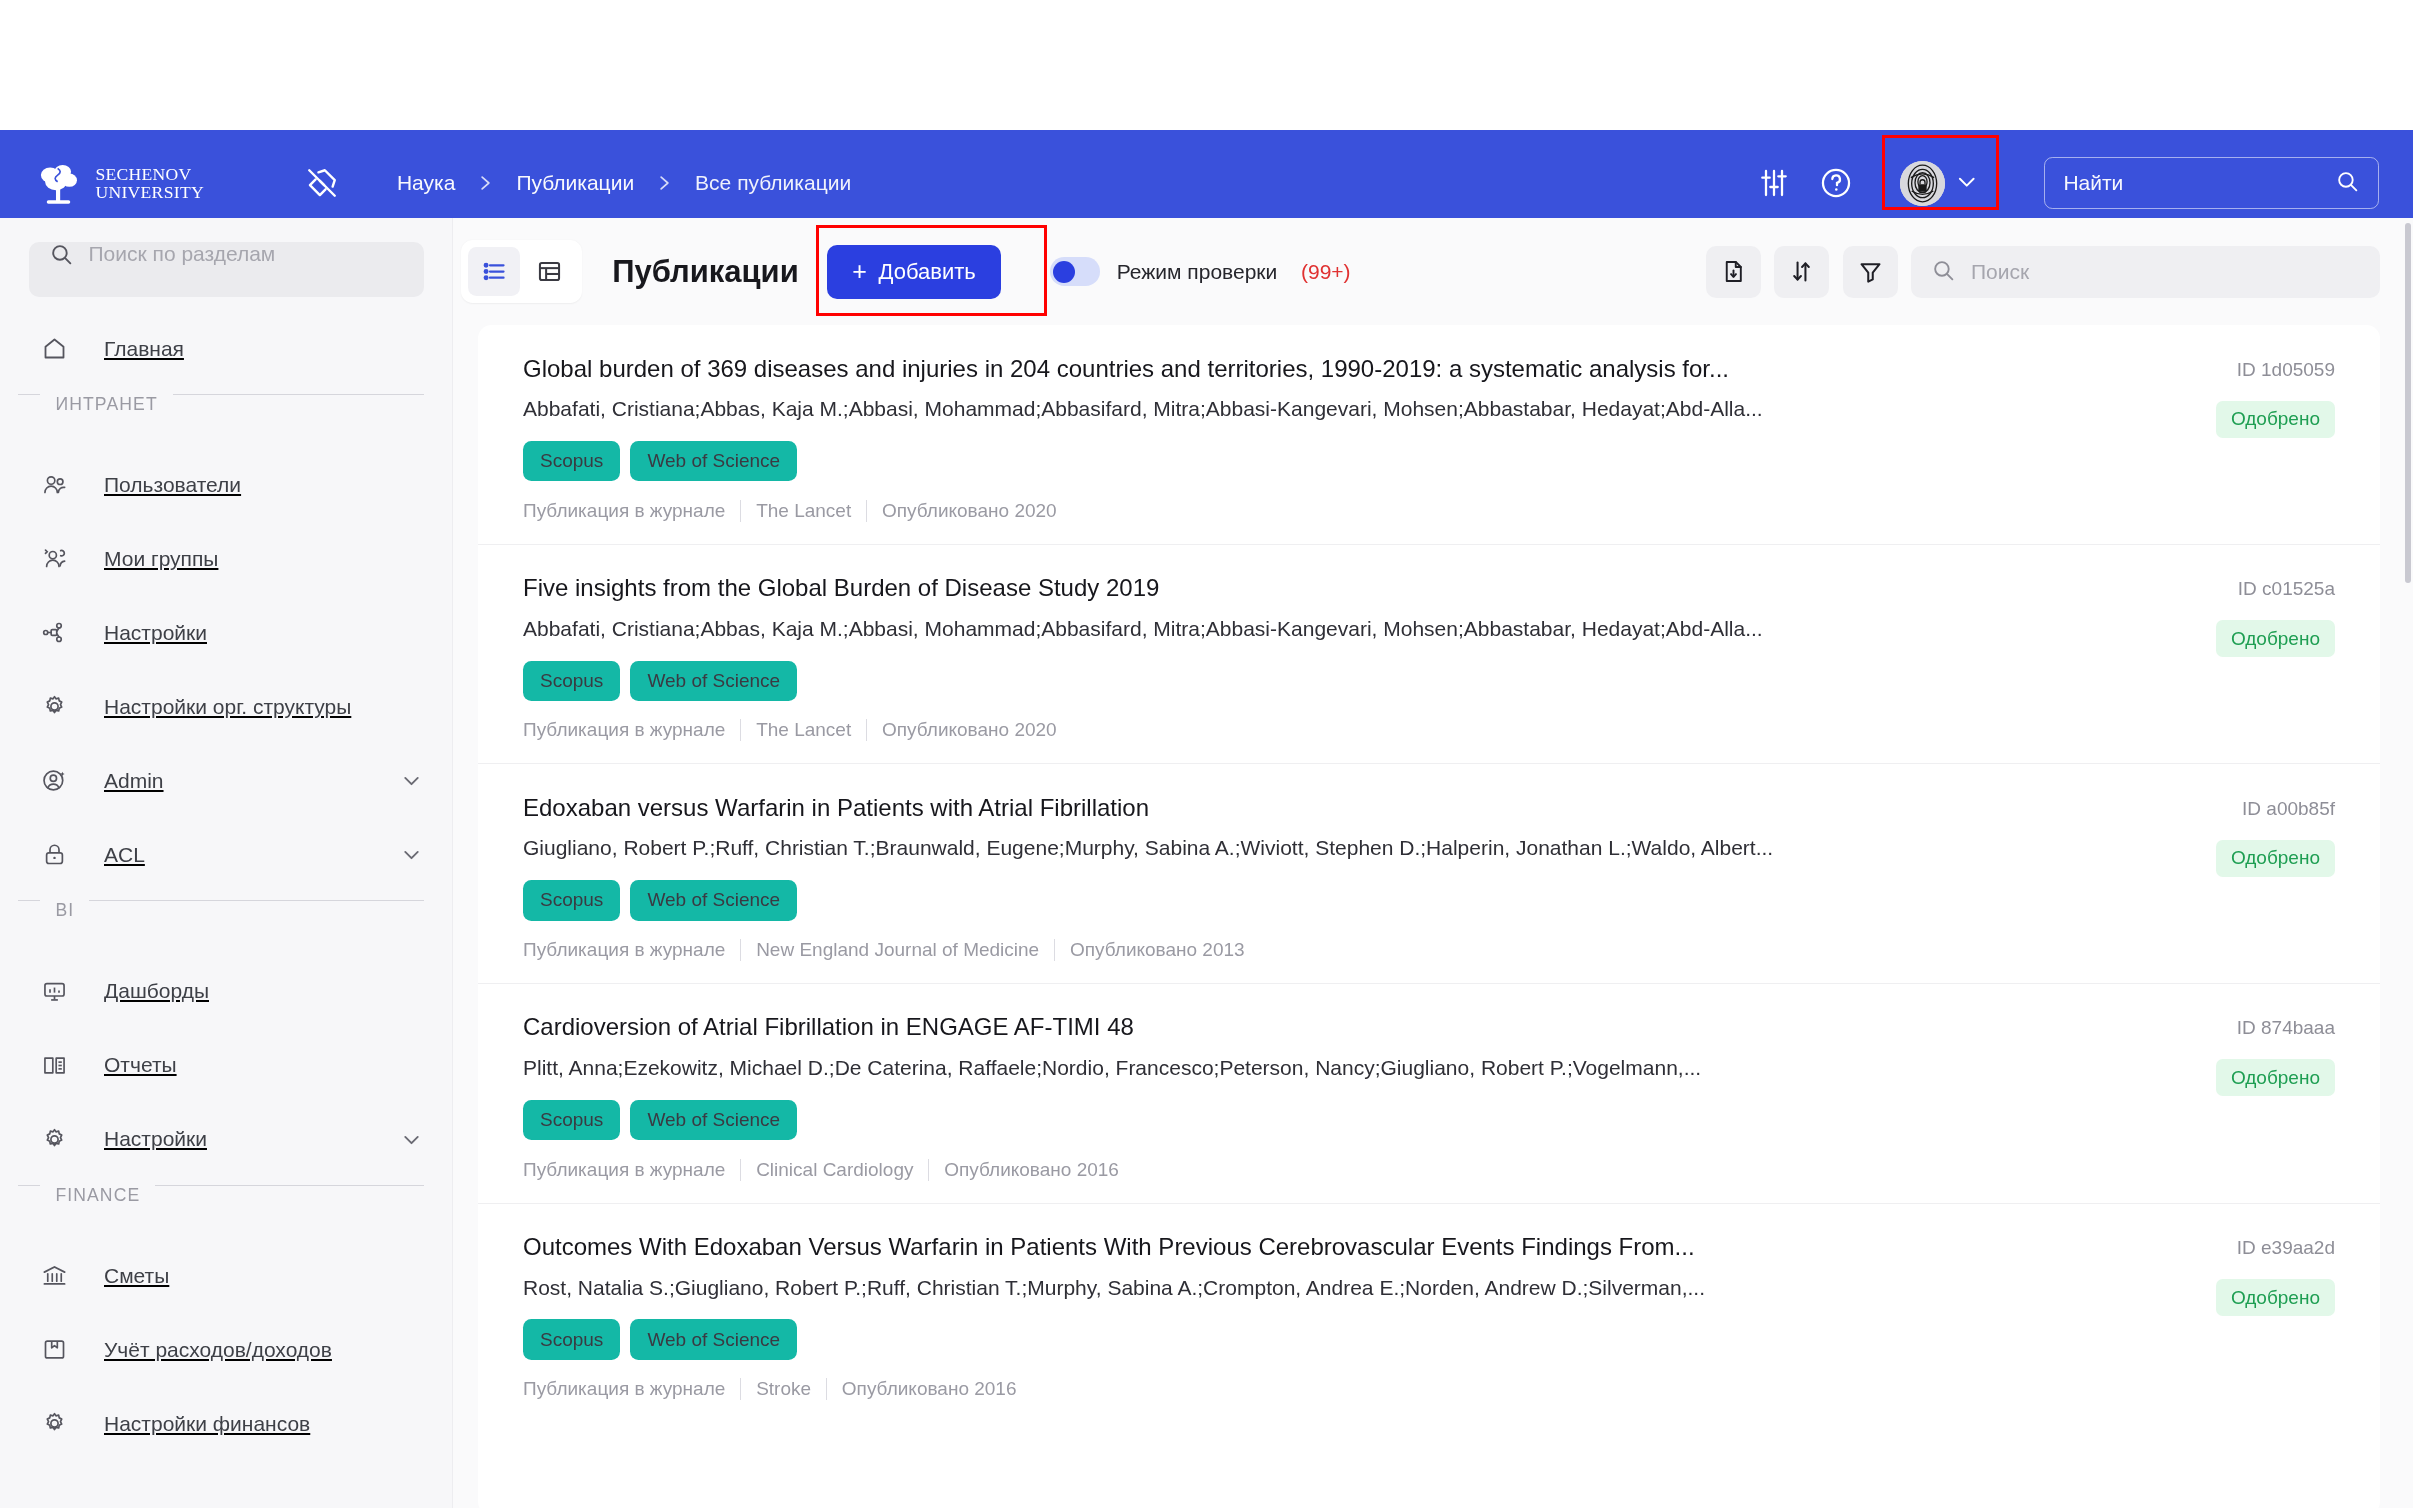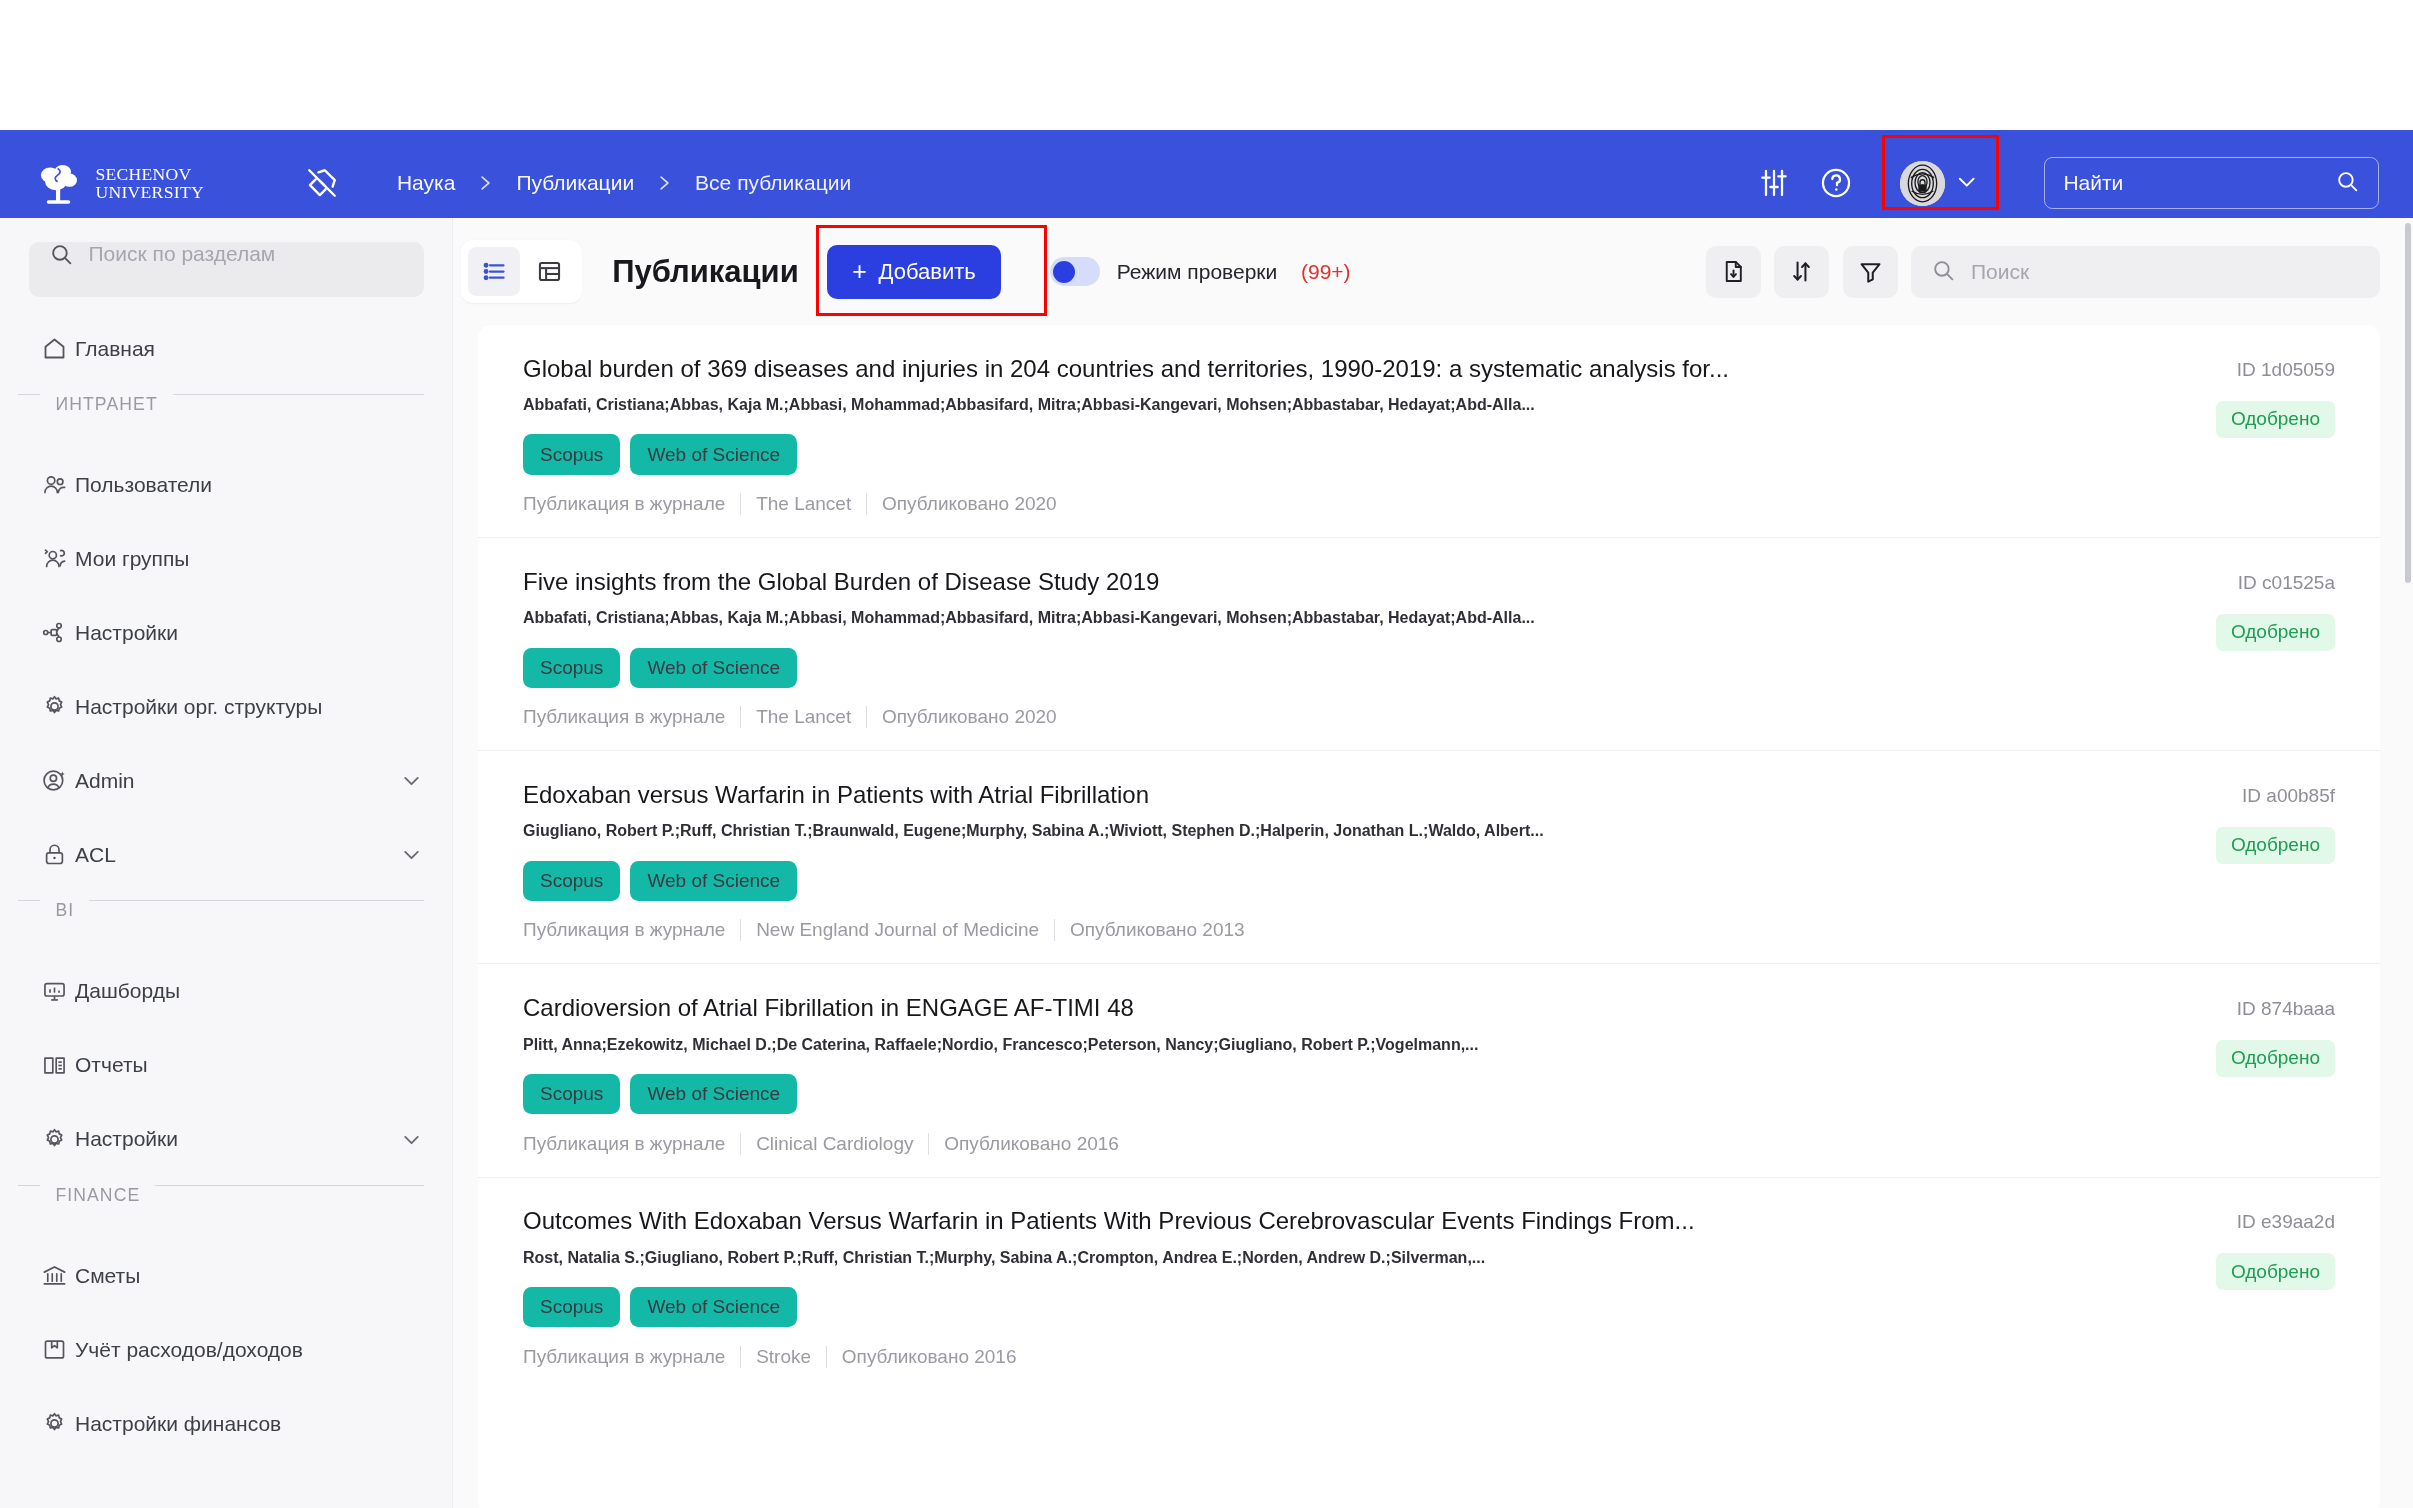--- a/index.html
+++ b/index.html
@@ -63,21 +63,21 @@
   }
   .side-search {
     margin:23.5px 28.5px 0 28.5px; height:55px; background:#EBEBEE; border-radius:10px;
     display:flex; align-items:flex-start; gap:15px; padding:0 20px; cursor:text;
   }
   .side-search .ph { color:#A6A6AE; font-size:21px; }
 
   .side-list { margin-top:15px; }
   .side-item {
     height:74px; display:flex; align-items:center; padding:0 28.5px 0 39px;
-    gap:6px; cursor:pointer;
+    gap:35px; cursor:pointer;text-decoration:underline;
   }
   .side-item .ic { width:30px; height:30px; display:flex; align-items:center; justify-content:center; flex:0 0 30px; }
   .side-item .lbl { font-size:21px; color:#3E4047; white-space:nowrap; }
   .side-item .chev { margin-left:auto; display:flex; align-items:center; }
 
   .side-group {
     display:flex; align-items:flex-start; gap:15px; padding:0 28.5px 0 18.4px;
     height:54px; margin-top:8.4px;
   }
   .side-group .dash { width:22px; height:0.8px; background:#D6D6DC; flex:0 0 22px; }
@@ -124,22 +124,22 @@
   
   .pub-panel { margin:0 34px 0 25px; background:#ffffff; border-radius:13.4px; overflow:hidden; min-height:1190px; }
   .pub-row { display:flex; padding:28.5px 45px 22px 45px; border-bottom:0.8px solid #EFEFF1; position:relative; }
   .pub-row:last-child { border-bottom:none; }
   .pub-main { flex:1; min-width:0; padding-right:25px; }
   .pub-title {
     font-size:24px; color:#17171C; font-weight:400; line-height:1.25;
     white-space:nowrap; overflow:hidden; text-overflow:ellipsis; cursor:pointer;
   }
   .pub-authors {
-    margin-top:11.7px; font-size:16px; color:#2F2F36; line-height:1.3;
-    white-space:nowrap; overflow:hidden; text-overflow:ellipsis;font-weight:bold;
+    margin-top:11.7px; font-size:21px; color:#2F2F36; line-height:1.3;
+    white-space:nowrap; overflow:hidden; text-overflow:ellipsis;
   }
   .pub-tags { margin-top:18.4px; display:flex; gap:10px; }
   .tag { background:#14b8a6; border-radius:8.4px; padding:9.2px 17px; font-size:19px; color:#3A3A42; cursor:pointer; }
   .pub-meta { margin-top:18.4px; font-size:19px; color:#9A9AA3; display:flex; align-items:center; gap:0; }
   .pub-meta .seg { padding:0 15px; }
   .pub-meta .seg:first-child { padding-left:0; }
   .pub-meta .bar { width:0.8px; height:22px; background:#DCDCE2; }
 
   .pub-side { width:210px; flex:0 0 210px; display:flex; flex-direction:column; align-items:flex-end; padding-top:5px; }
   .pub-id { font-size:19px; color:#8E8E97; white-space:nowrap; }

